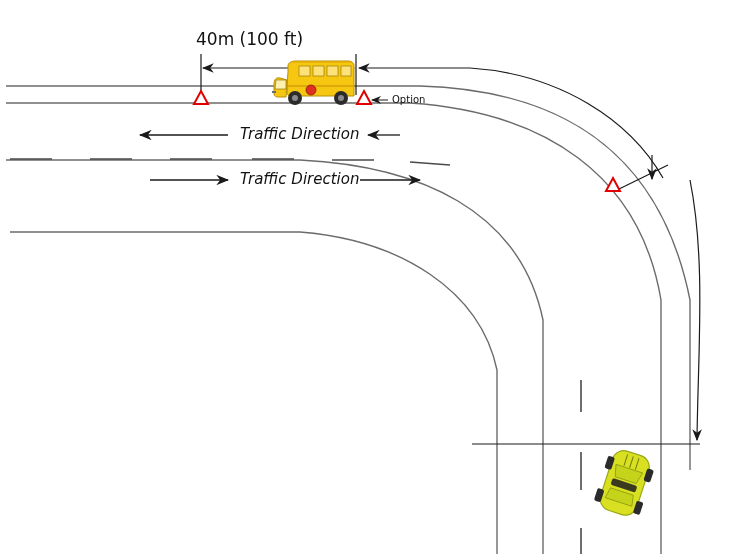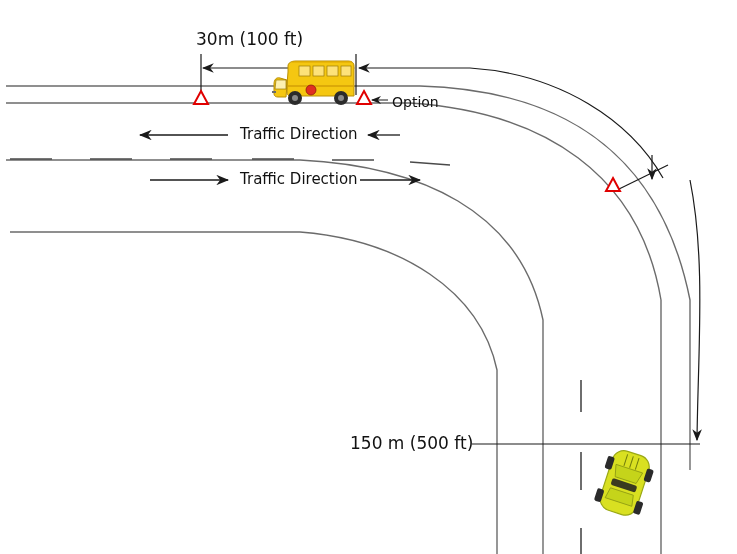--- a/index.html
+++ b/index.html
@@ -2,22 +2,22 @@
 <html><head>
 <meta charset="utf-8">
 <style>
   html,body{margin:0;padding:0;background:#ffffff;}
   body{width:737px;height:554px;position:relative;overflow:hidden;
        font-family:"DejaVu Sans","Liberation Sans",sans-serif;color:#1a1a1a;}
   #stage{position:absolute;left:0;top:0;width:737px;height:554px;}
   svg.layer{position:absolute;left:0;top:0;width:737px;height:554px;overflow:visible;}
   .lbl{position:absolute;white-space:nowrap;line-height:1;}
   .lbl-dim{font-size:17px;color:#111;}
-  .lbl-traffic{font-size:15px;color:#111;}
-  .lbl-option{font-size:14px;color:#111;}
+  .lbl-traffic{font-size:15px;color:#111;font-style:italic;}
+  .lbl-option{font-size:10px;color:#111;}
 </style>
 </head>
 <body>
 
 <div id="stage">
 
   <svg class="layer">
     <defs>
       <marker id="ah" markerWidth="10" markerHeight="8" refX="9" refY="4" orient="auto">
         <path d="M0,0 L10,4 L0,8 L3,4 Z" fill="#1a1a1a"></path>
@@ -133,24 +133,23 @@
 
       <rect x="612" y="482" width="26" height="7" rx="2" fill="#3a3a20"></rect>
 
       <rect x="601" y="462" width="7" height="13" rx="2" fill="#2b2b2b"></rect>
       <rect x="642" y="462" width="7" height="13" rx="2" fill="#2b2b2b"></rect>
       <rect x="601" y="496" width="7" height="13" rx="2" fill="#2b2b2b"></rect>
       <rect x="642" y="496" width="7" height="13" rx="2" fill="#2b2b2b"></rect>
     </g>
   </svg>
 
-  <div class="lbl lbl-dim" style="left:196px;top:31px;">30m (100 ft)</div>
+  <div class="lbl lbl-dim" style="left:196px;top:31px;">40m (100 ft)</div>
 
 
-  <div class="lbl lbl-dim" style="left:350px;top:435px;">150 m (500 ft)</div>
 
   <div class="lbl lbl-option" style="left:392px;top:95px;">Option</div>
 
   <div class="lbl lbl-traffic" style="left:240px;top:127px;">Traffic Direction</div>
 
   <div class="lbl lbl-traffic" style="left:240px;top:172px;">Traffic Direction</div>
 
 </div>
 
 </body></html>

